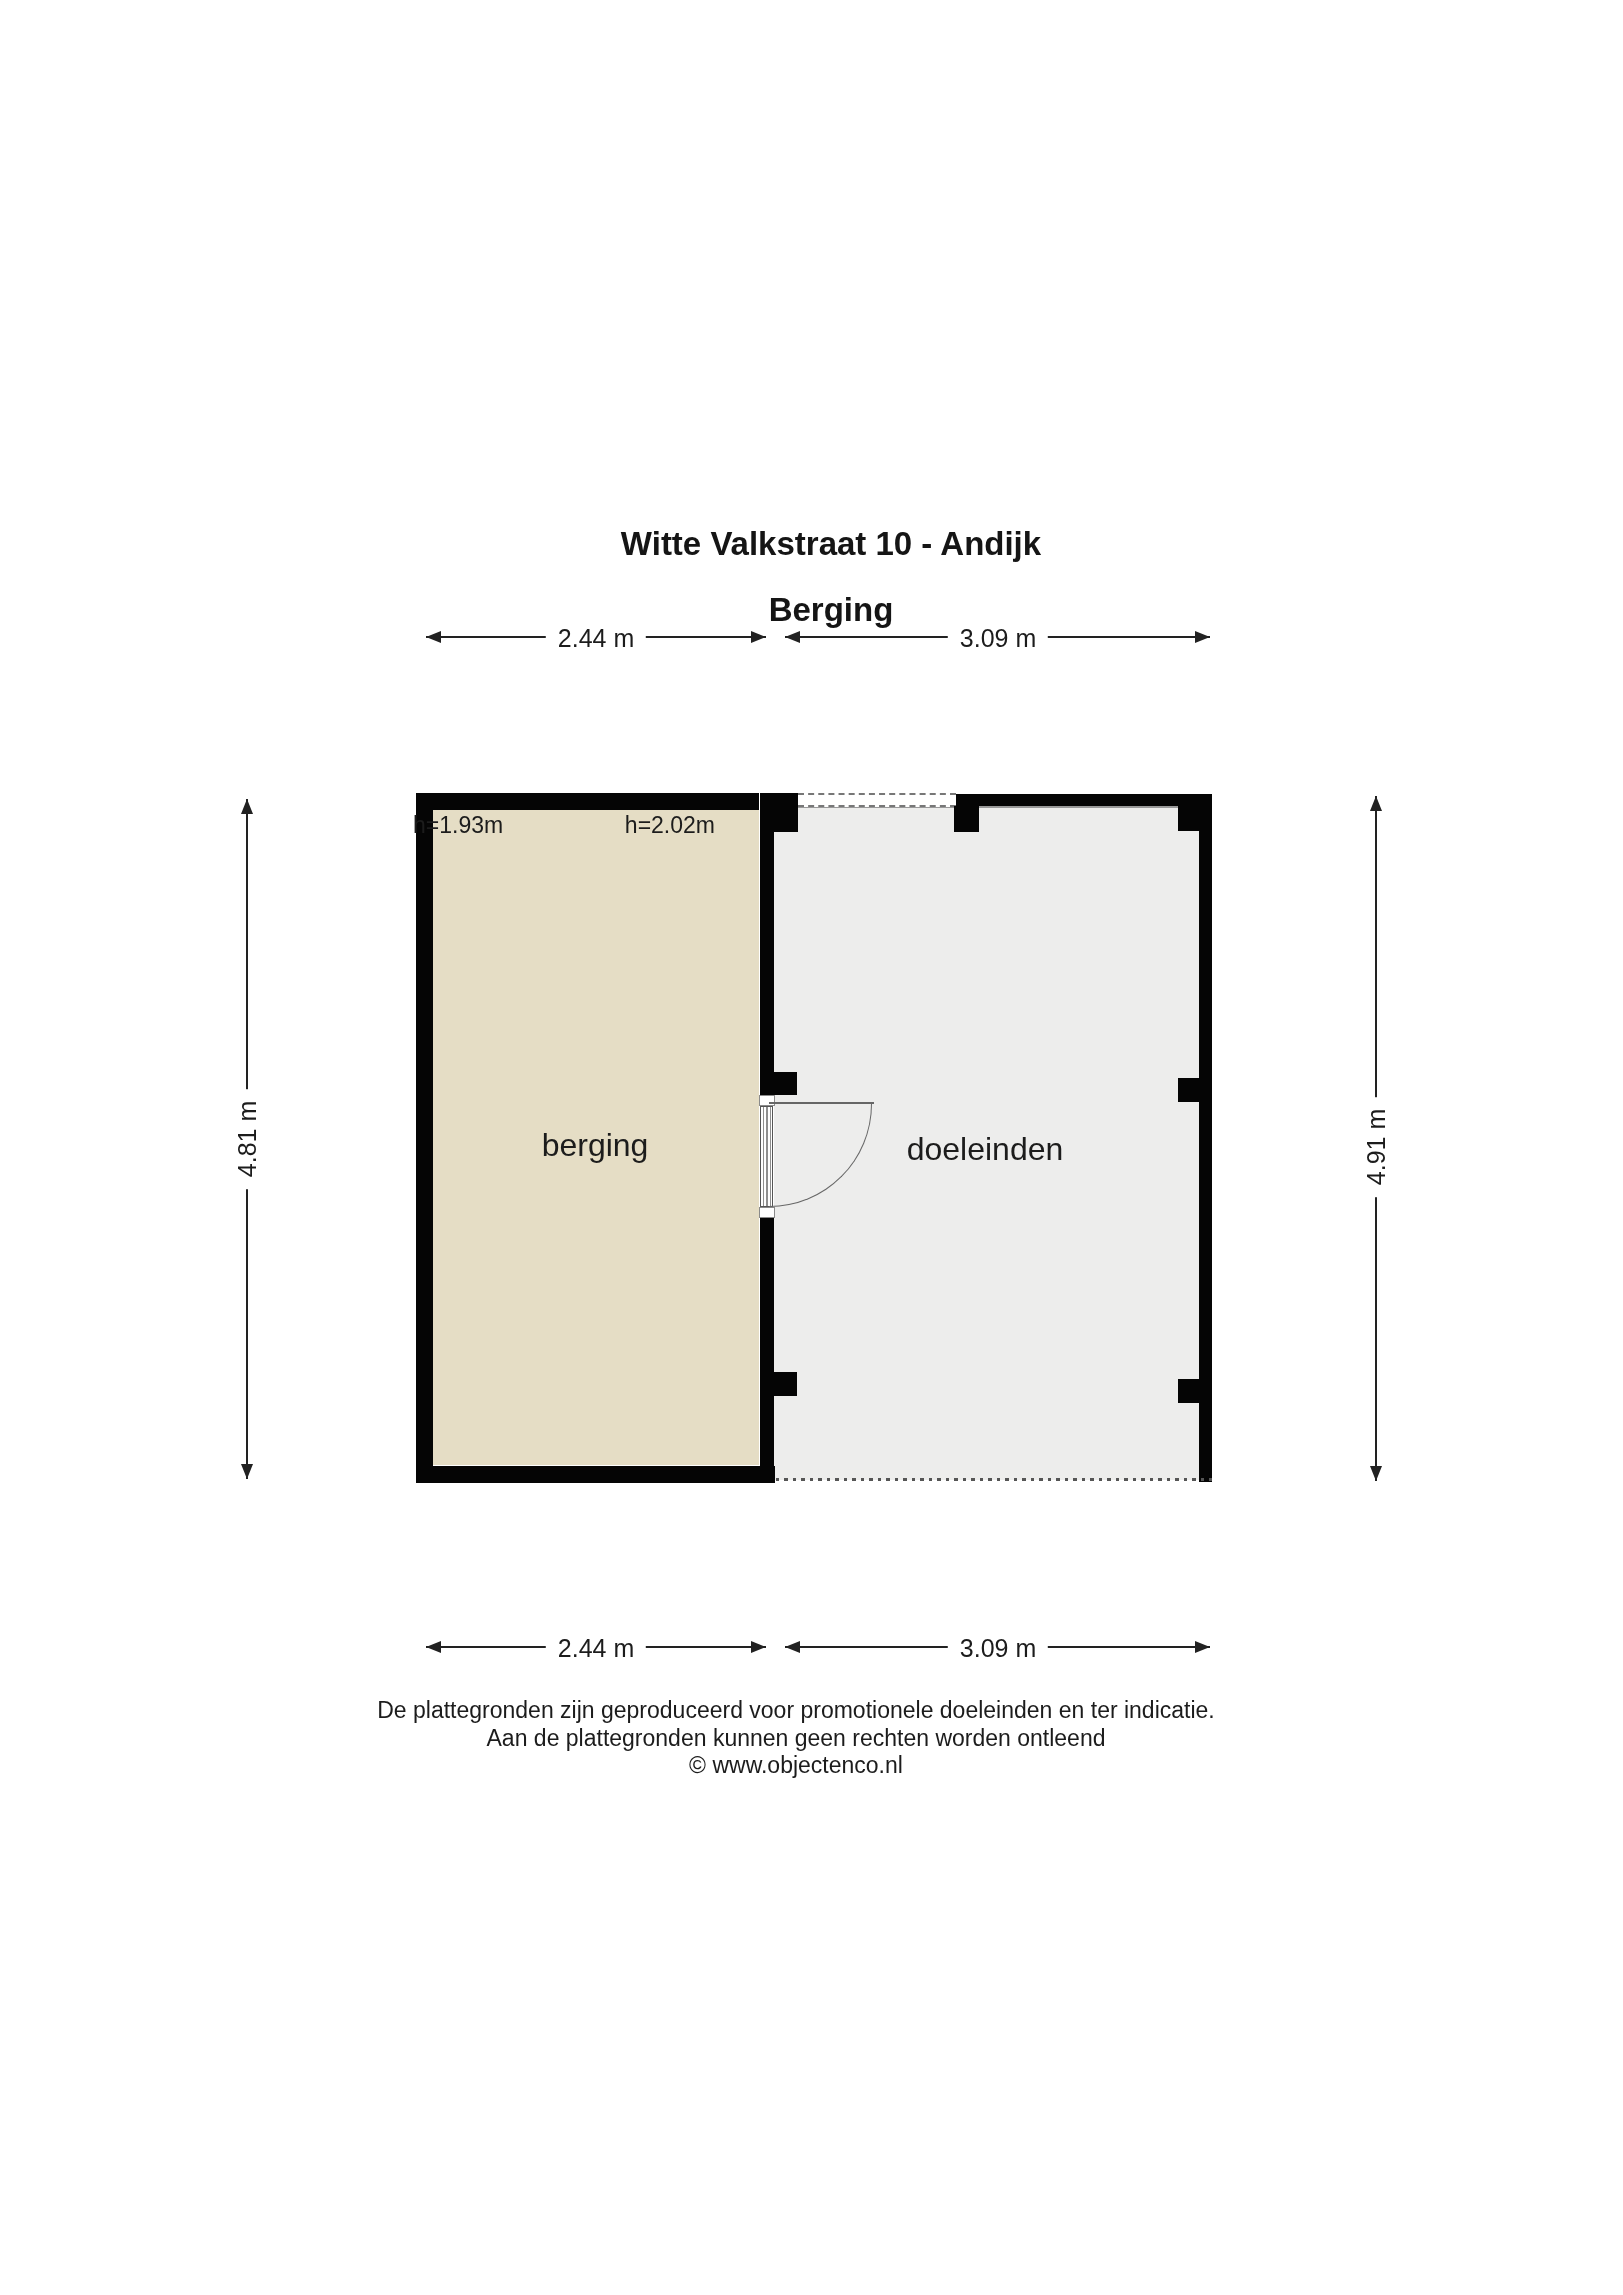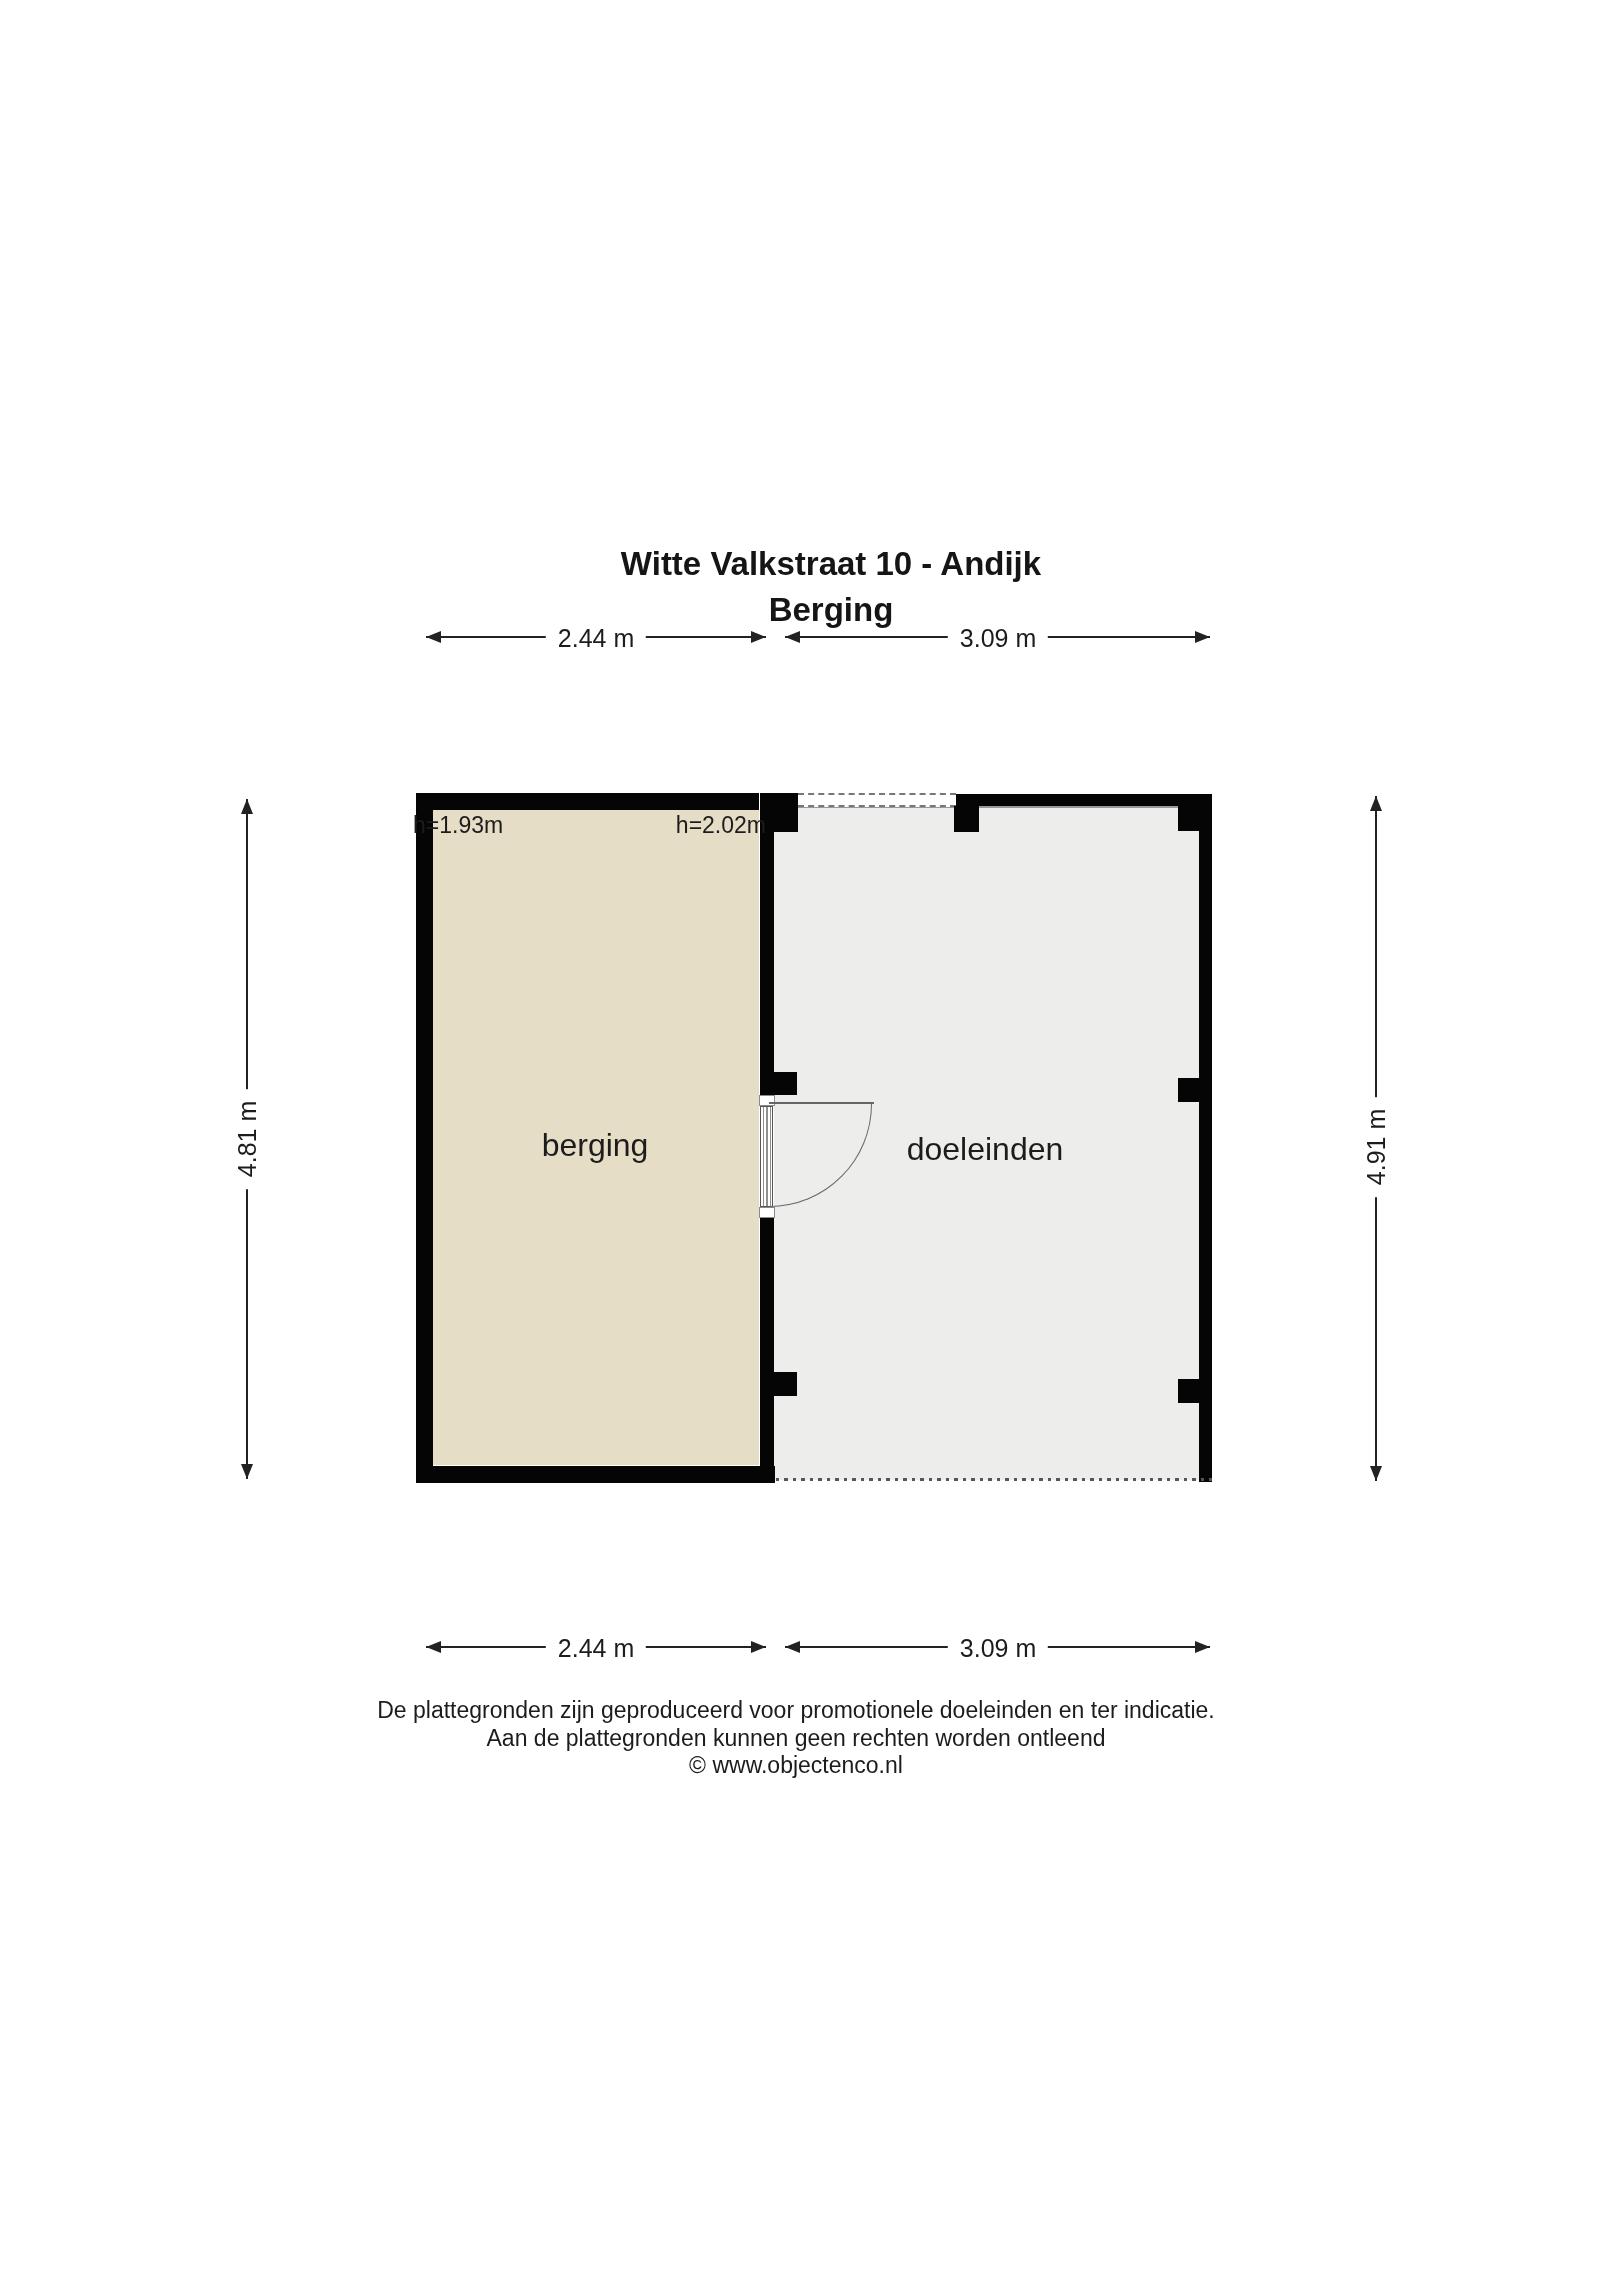--- a/index.html
+++ b/index.html
@@ -60,21 +60,21 @@
     border-right:1.7px solid #666;border-bottom:1.7px solid #666;
     border-bottom-right-radius:100% 100%;
   }
   .innerline{background:#999;}
 </style>
 </head>
 <body>
 
 <div id="canvas">
 
-  <div class="abs title" style="left:831px;top:564px;">Witte Valkstraat 10 - Andijk</div>
+  <div class="abs title" style="left:831px;top:544px;">Witte Valkstraat 10 - Andijk</div>
   <div class="abs title" style="left:831px;top:610px;">Berging</div>
 
   <div class="abs dimline-h" style="left:426px;top:636px;width:340px;"></div>
   <div class="abs ah ah-l" style="left:426px;top:631px;"></div>
   <div class="abs ah ah-r" style="left:751px;top:631px;"></div>
   <div class="abs dimlabel" style="left:596px;top:638px;">2.44 m</div>
 
   <div class="abs dimline-h" style="left:785px;top:636px;width:425px;"></div>
   <div class="abs ah ah-l" style="left:785px;top:631px;"></div>
   <div class="abs ah ah-r" style="left:1195px;top:631px;"></div>
@@ -109,21 +109,21 @@
   <div class="abs door-jamb" style="left:759px;top:1095px;width:16px;height:11px;"></div>
   <div class="abs door-jamb" style="left:759px;top:1207px;width:16px;height:11px;"></div>
   <div class="abs door-leaf" style="left:760px;top:1106px;width:12.7px;height:101px;"></div>
   <div class="abs" style="left:769px;top:1102px;width:105px;height:1.7px;background:#666;"></div>
   <div class="abs door-arc" style="left:769px;top:1104px;width:103px;height:103px;"></div>
 
   <div class="abs roomlabel" style="left:595px;top:1145px;">berging</div>
   <div class="abs roomlabel" style="left:985px;top:1149px;">doeleinden</div>
 
   <div class="abs hlabel" style="left:413px;top:812px;">h=1.93m</div>
-  <div class="abs hlabel" style="left:766px;top:812px;transform:translateX(-100%);">h=2.02m</div>
+  <div class="abs hlabel" style="left:715px;top:812px;transform:translateX(-100%);">h=2.02m</div>
 
   <div class="abs dimline-h" style="left:426px;top:1646px;width:340px;"></div>
   <div class="abs ah ah-l" style="left:426px;top:1641px;"></div>
   <div class="abs ah ah-r" style="left:751px;top:1641px;"></div>
   <div class="abs dimlabel" style="left:596px;top:1648px;">2.44 m</div>
 
   <div class="abs dimline-h" style="left:785px;top:1646px;width:425px;"></div>
   <div class="abs ah ah-l" style="left:785px;top:1641px;"></div>
   <div class="abs ah ah-r" style="left:1195px;top:1641px;"></div>
   <div class="abs dimlabel" style="left:998px;top:1648px;">3.09 m</div>

